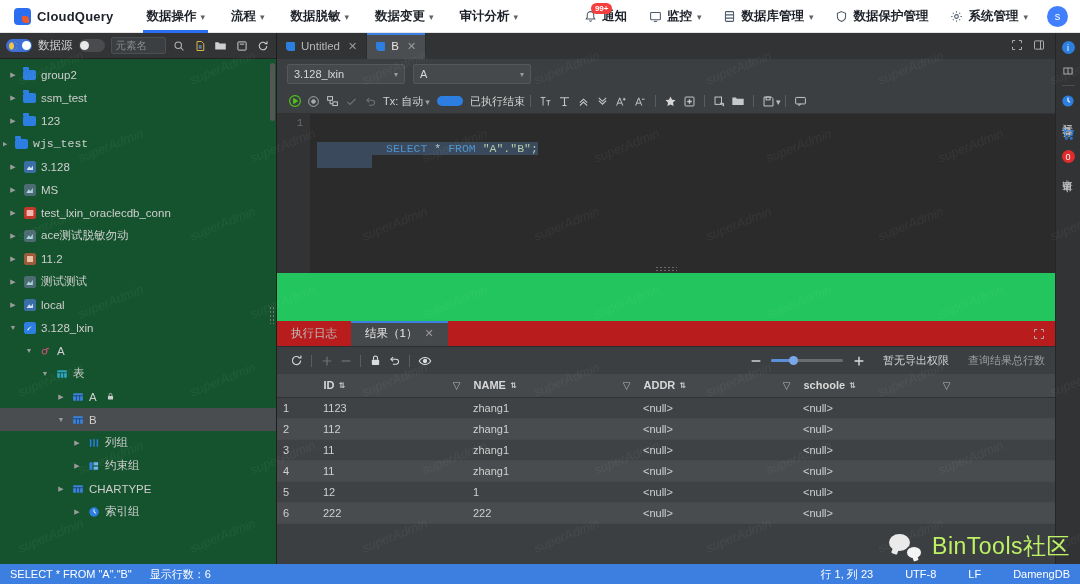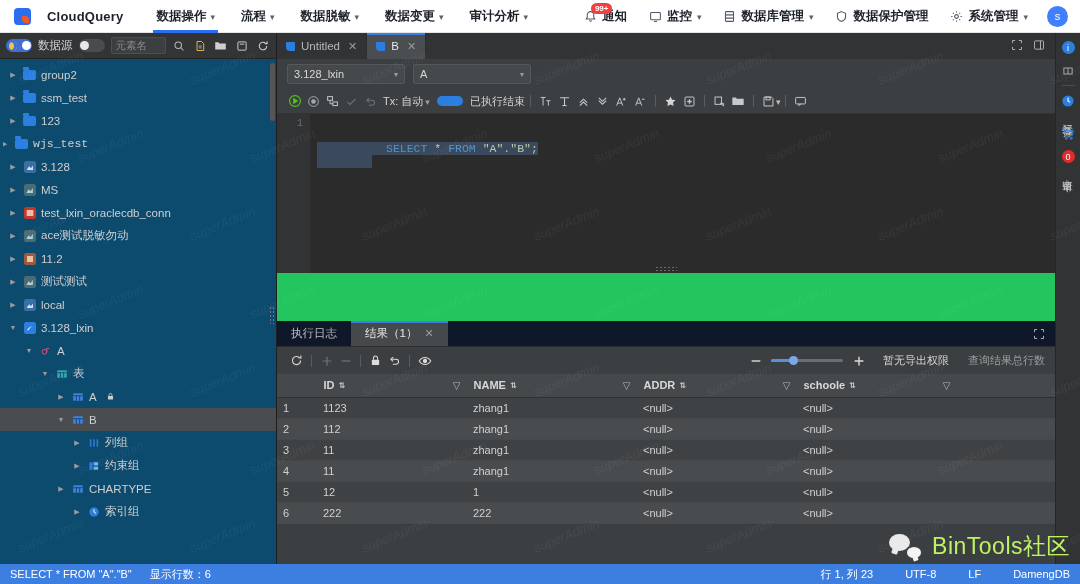--- a/index.html
+++ b/index.html
@@ -14,21 +14,21 @@
   }
   #app { position: relative; width: 1080px; height: 584px; }
 
   
   .topbar {
     position: absolute; top: 0; left: 0; width: 1080px; height: 33px;
     background: #ffffff;
     display: flex; align-items: center;
     border-bottom: 1px solid #e4e4e4;
   }
-  .brand { display: flex; align-items: center; gap: 16px; padding: 0 20px 0 14px; }
+  .brand { display: flex; align-items: center; gap: 6px; padding: 0 20px 0 14px; }
   .brand-logo {
     width: 17px; height: 17px; border-radius: 4px;
     background: #2c6ef2; position: relative; flex: none;
   }
   .brand-logo::after {
     content:""; position:absolute; right:2px; bottom:2px;
     width:7px; height:7px; background:#f05a28; border-radius: 0 4px 0 4px;
   }
   .brand-name { color: #1d2129; font-size: 13px; font-weight: bold; letter-spacing: .2px; }
   .nav { display: flex; align-items: center; height: 33px; }
@@ -57,21 +57,21 @@
   .avatar {
     width:21px; height:21px; border-radius:50%;
     background:#4080ff; color:#fff; font-size:11px;
     display:flex; align-items:center; justify-content:center;
     margin-left:6px; cursor:pointer;
   }
 
   
   .sidebar {
     position:absolute; top:33px; left:0; width:277px; height:531px;
-    background:#0c4a6e; border-right:1px solid #1e1e1e;
+    background:#14532d; border-right:1px solid #1e1e1e;
     display:flex; flex-direction:column;
   }
   .sb-header {
     height:26px; display:flex; align-items:center; gap:6px;
     padding:0 6px; background:#333436; border-bottom:1px solid #232323;
   }
   .toggle-moon {
     width:26px; height:13px; border-radius:8px; background:#3d6fd6;
     display:flex; align-items:center; justify-content:flex-end; padding:1.5px; flex:none;
     position: relative; cursor:pointer;
@@ -158,21 +158,21 @@
   .kw { color:#4f94cd; }
   .op { color:#c5c5c5; }
   .str { color:#b4cda8; }
   .code-sel { background:#3a4a5c; }
   .h-drag { position:absolute; bottom:2px; left:50%; transform:translateX(-50%);
     width:22px; height:5px;
     background-image: radial-gradient(#6d6d6d 1px, transparent 1px); background-size:4px 3px; }
 
   
   .results { position:absolute; left:277px; top:321px; width:778px; height:243px; background:#3c3f41; }
-  .r-tabs { height:26px; display:flex; align-items:stretch; background:#0f172a; border-bottom:1px solid #2b2d2f;text-align:center; }
+  .r-tabs { height:26px; display:flex; align-items:stretch; background:#b91c1c; border-bottom:1px solid #2b2d2f;text-align:center; }
   .rtab { display:flex; align-items:center; gap:5px; padding:0 14px; font-size:11.5px; color:#bdbdbd; cursor:pointer; position:relative; }
   .rtab.active { background:#46494b; color:#e8e8e8; }
   .rtab.active::before { content:""; position:absolute; left:0; right:0; top:0; height:2px; background:#3d7fe0; }
   .r-expand { margin-left:auto; display:flex; align-items:center; padding-right:10px; color:#b0b0b0; }
 
   .r-toolbar { height:27px; display:flex; align-items:center; padding:0 10px; background:#3c3f41; }
   .slider-wrap { display:flex; align-items:center; gap:6px; margin-left:auto; }
   .slider { width:72px; height:3px; background:#6a6d6f; border-radius:2px; position:relative; }
   .slider-fill { position:absolute; left:0; top:0; height:3px; width:22px; background:#5b8fd8; border-radius:2px;}
   .slider-knob { position:absolute; left:18px; top:-3px; width:9px; height:9px; border-radius:50%; background:#7aa7e8; }

